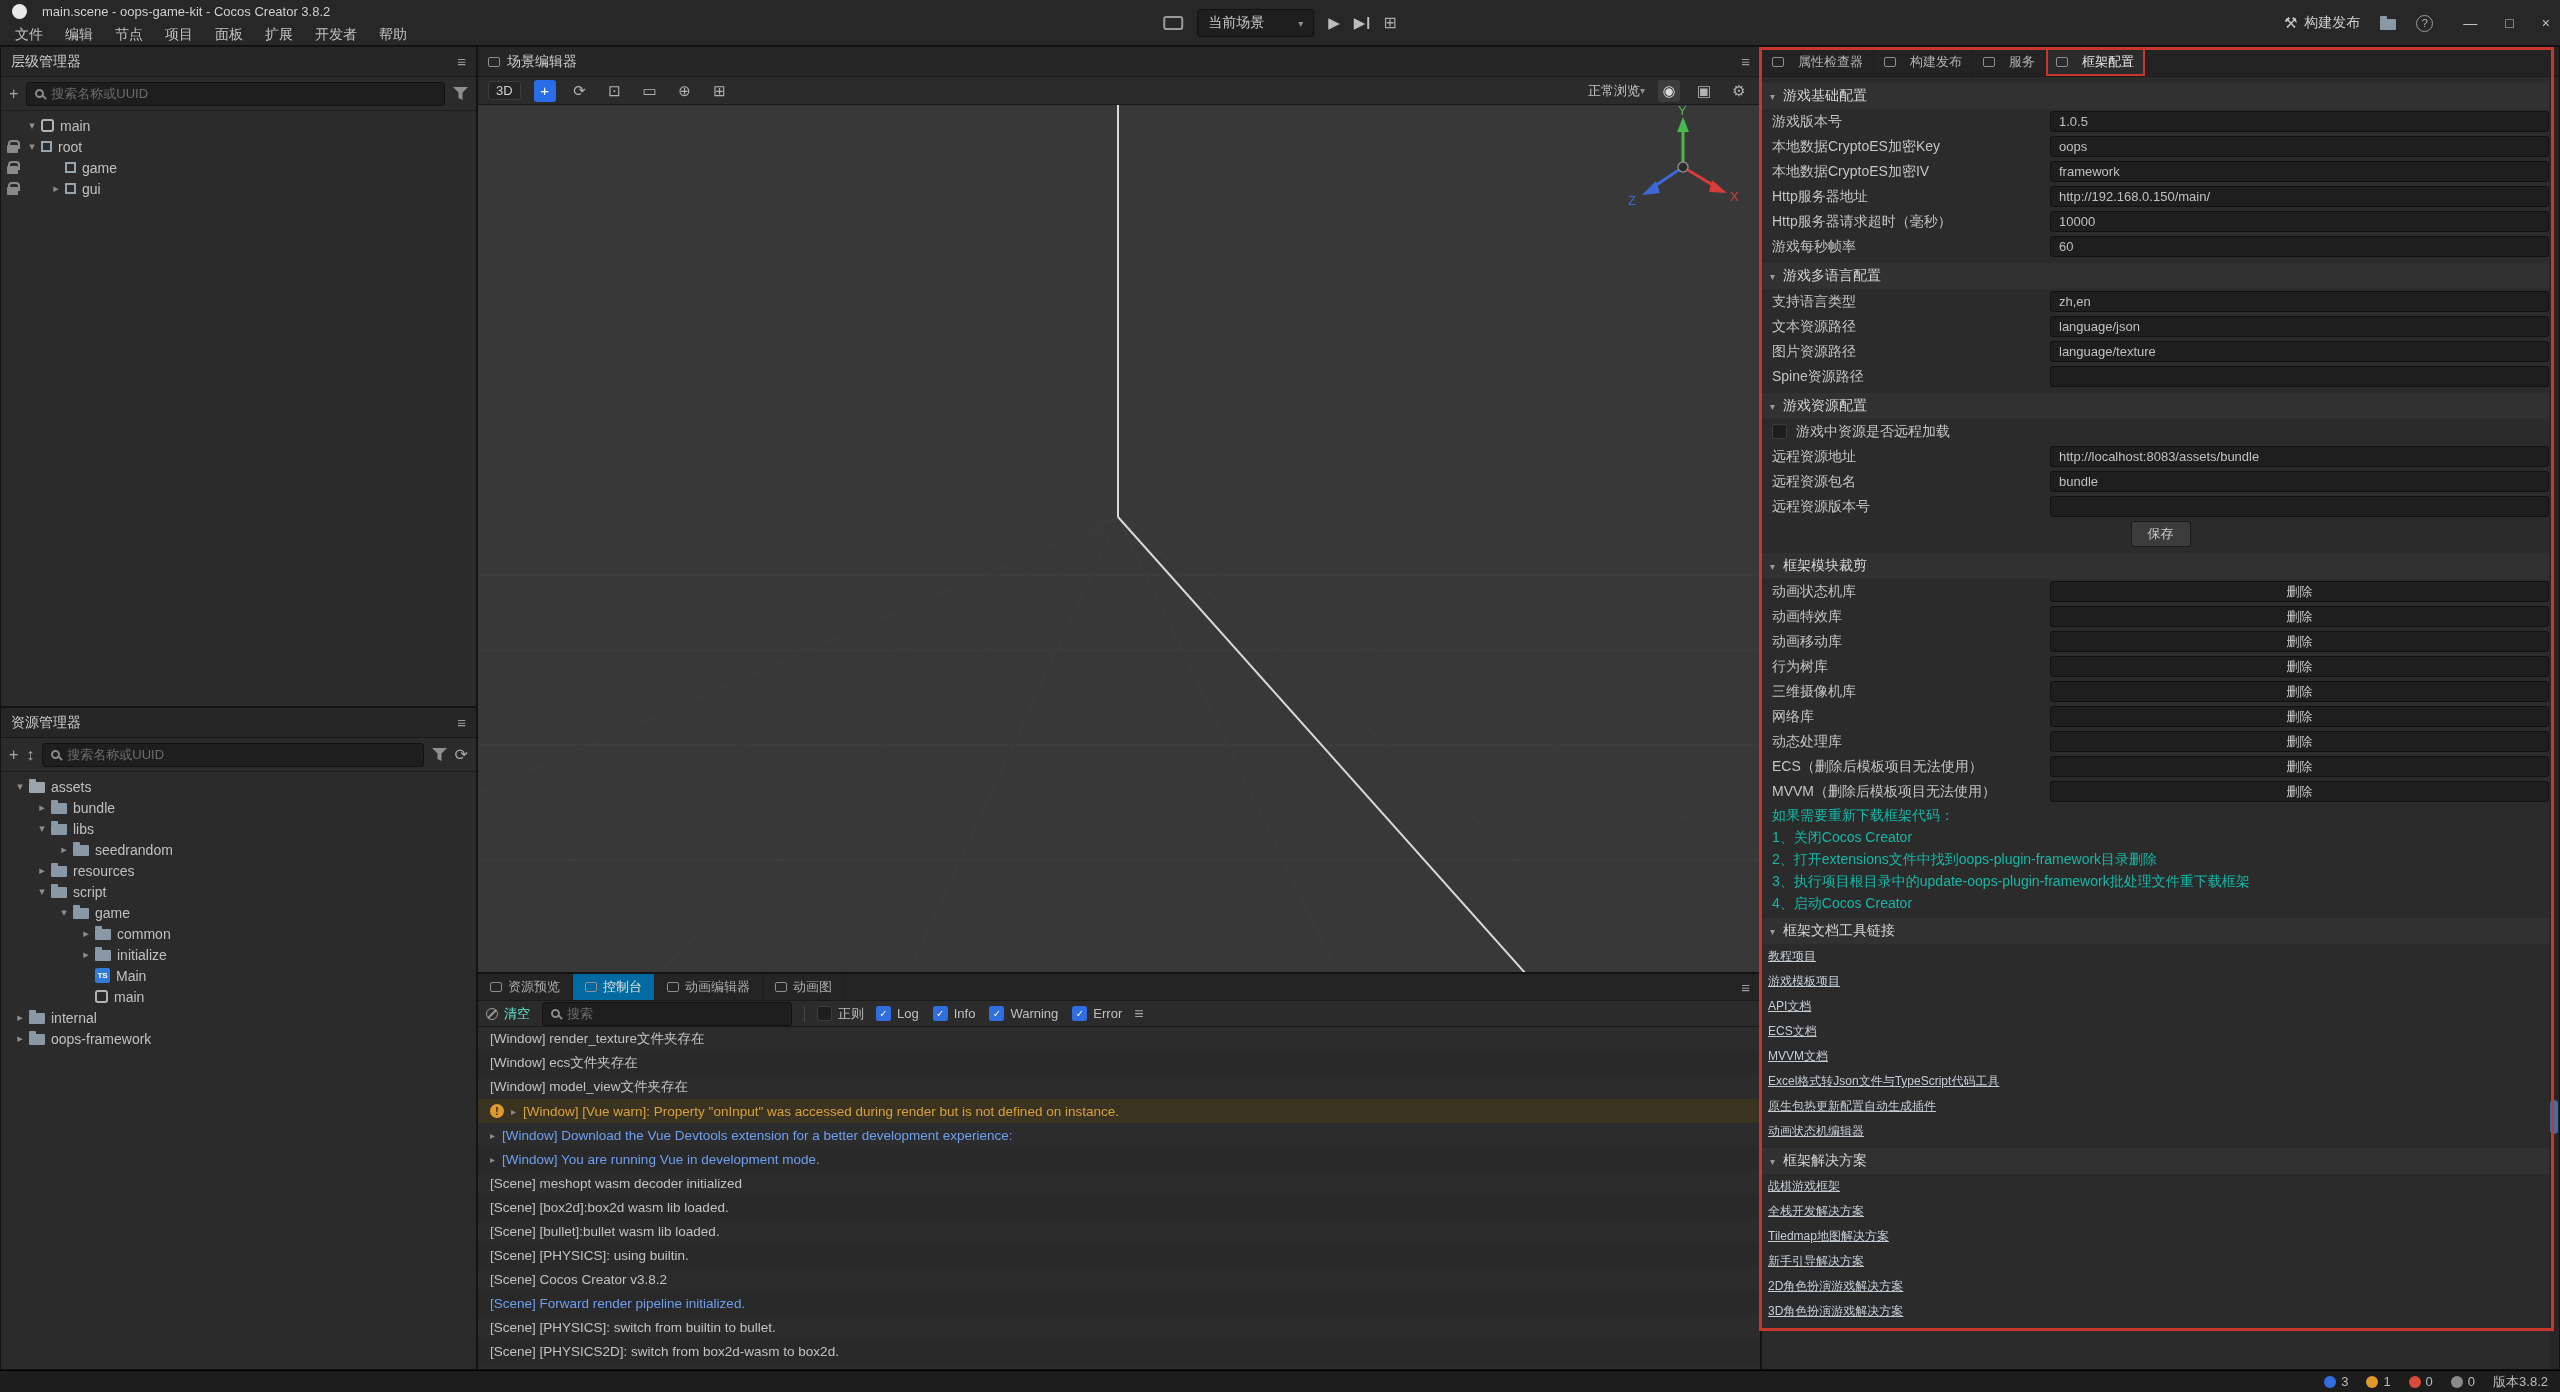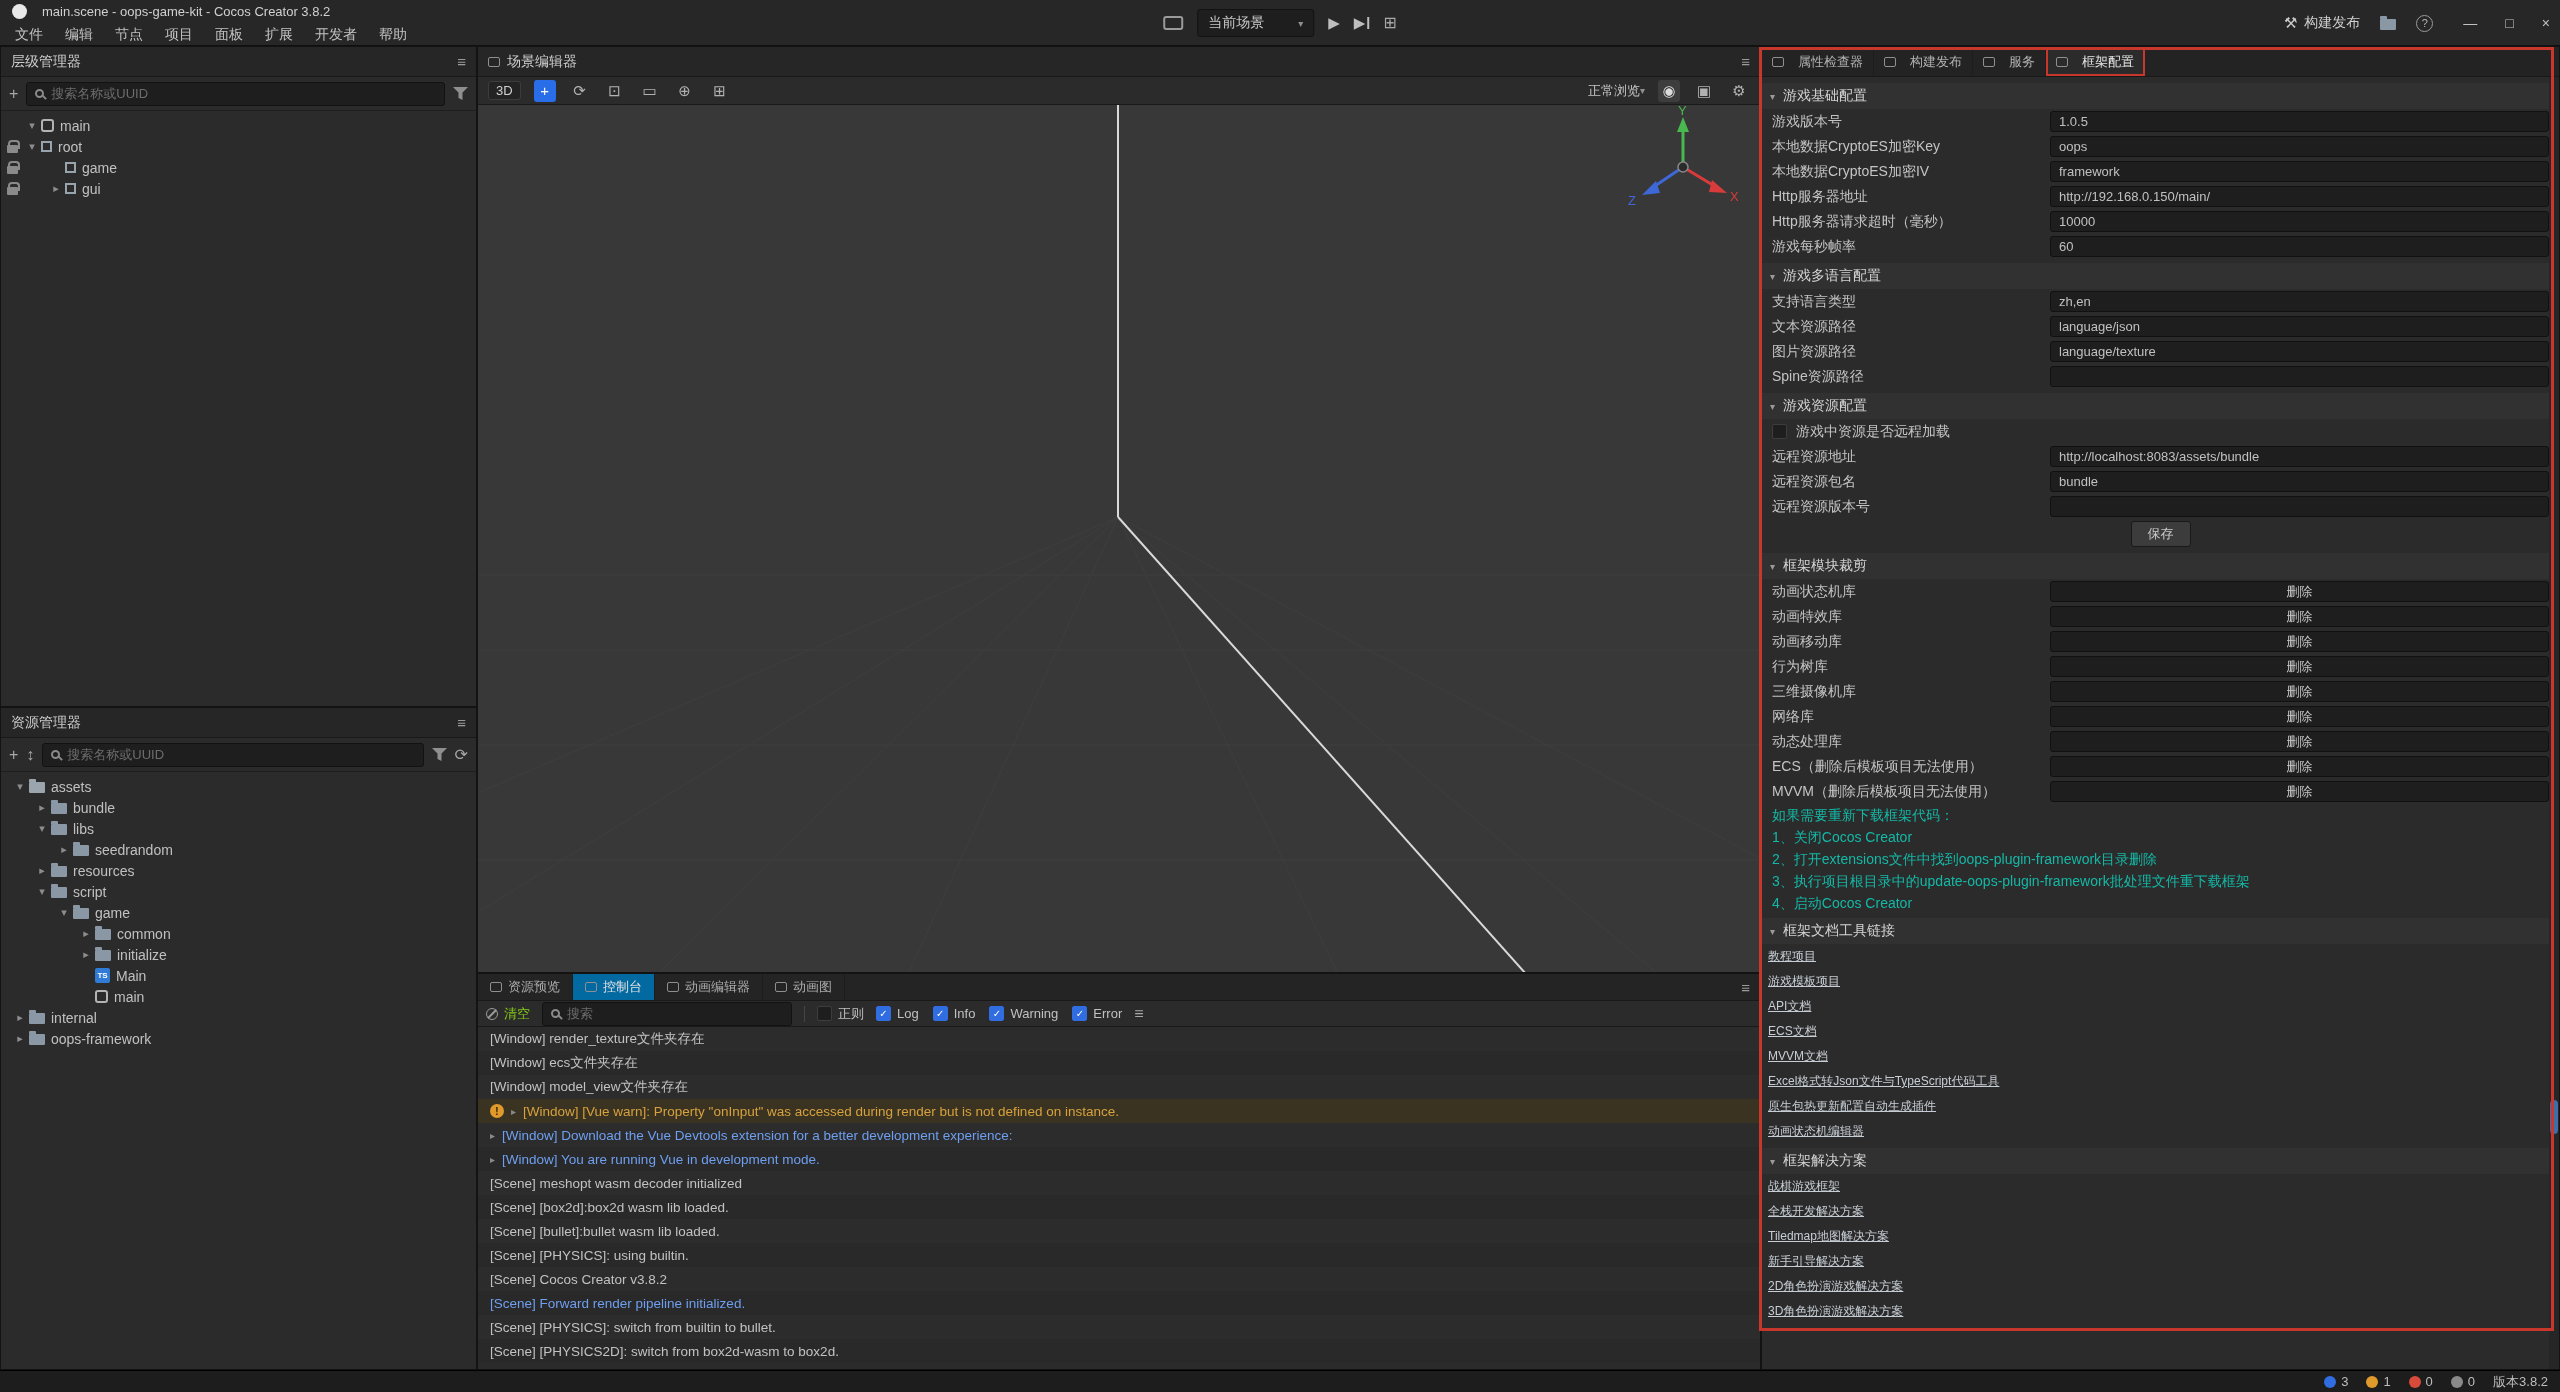--- a/index.html
+++ b/index.html
@@ -66,21 +66,21 @@
   .viewport{position:absolute;left:0;top:58px;right:0;bottom:0;background:#383838;overflow:hidden;}
   .gizmo{position:absolute;left:1140px;top:0px;}
 
   
   .console-tabs{height:27px;display:flex;align-items:stretch;background:#242424;border-bottom:1px solid #191919;}
   .console-tab{display:flex;align-items:center;gap:6px;padding:0 12px;font-size:13px;color:#ababab;border-right:1px solid #1d1d1d;}
   .console-tab.active{background:#0369a1;color:#e3e3e3;}
   .tab-glyph{width:12px;height:10px;border:1.5px solid #8f8f8f;border-radius:2px;flex:none;}
   .console-hamburger{position:absolute;right:10px;top:5px;}
   .console-toolbar{height:26px;display:flex;align-items:center;gap:12px;padding:0 8px;border-bottom:1px solid #191919;background:#2b2b2b;}
-  .clear-btn{display:flex;align-items:center;gap:6px;color:#84cc16;font-size:13px;}
+  .clear-btn{display:flex;align-items:center;gap:6px;color:#5eead4;font-size:13px;}
   .ban-icon{width:12px;height:12px;border:1.5px solid #9a9a9a;border-radius:50%;position:relative;flex:none;}
   .ban-icon::after{content:'';position:absolute;left:-1px;top:4.5px;width:12px;height:1.5px;background:#9a9a9a;transform:rotate(-45deg);}
   .console-search{flex:none;width:250px;}
   .vdiv{width:1px;height:16px;background:#444;}
   .filter-item{display:flex;align-items:center;gap:6px;font-size:13px;color:#c0c0c0;}
   .filters{display:flex;align-items:center;gap:14px;}
   .checkbox{width:15px;height:15px;background:#1e1e1e;border:1px solid #3d3d3d;border-radius:2px;display:inline-flex;align-items:center;justify-content:center;font-size:10px;color:#fff;flex:none;}
   .checkbox.checked{background:#2f6de0;border-color:#2f6de0;}
   .console-logs{position:absolute;left:0;right:0;top:53px;bottom:0;overflow:hidden;}
   .log-row{display:flex;align-items:center;height:24px;padding:0 12px;background:#2c2c2c;font-size:13.5px;color:#c2c2c2;}

